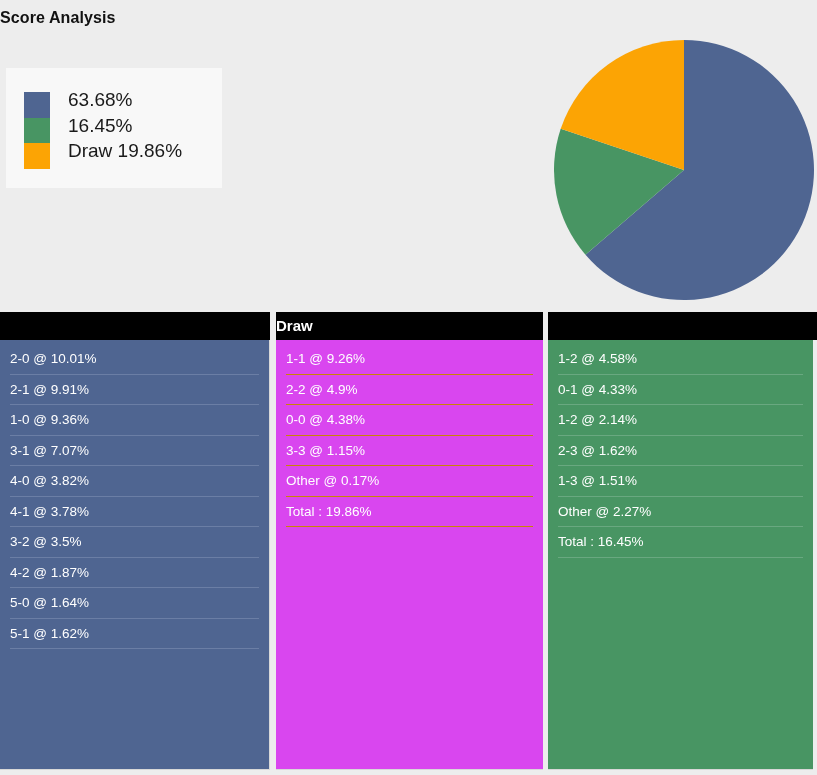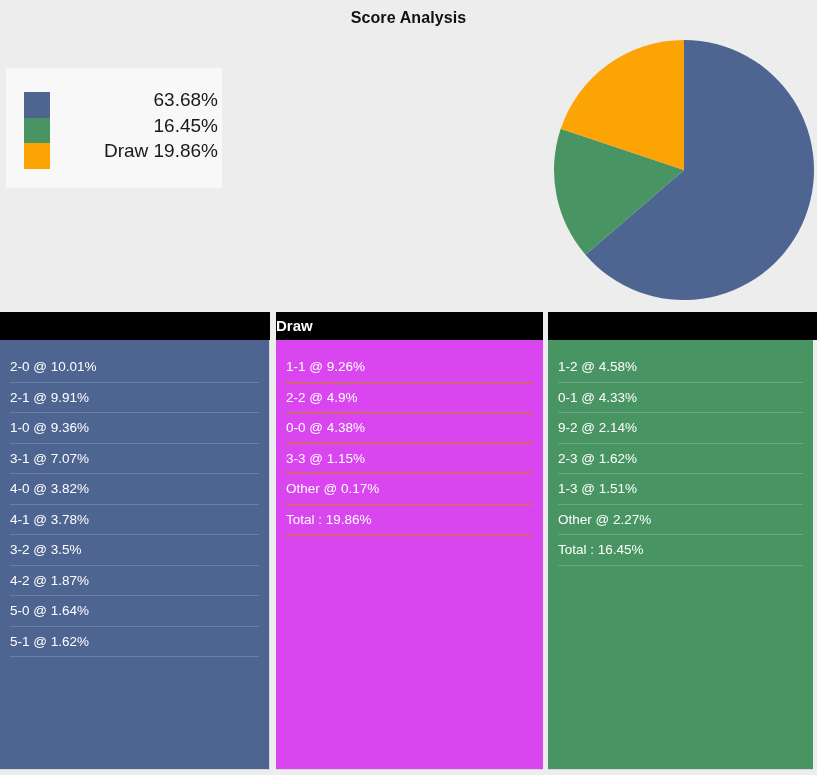--- a/index.html
+++ b/index.html
@@ -14,21 +14,21 @@
     overflow: hidden;
     position: relative;
   }
 
   
   #chart-title {
     position: absolute;
     top: 9px;
     left: 0;
     width: 817px;
-    text-align: center;
+    text-align: left;
     font-size: 16px;
     font-weight: bold;
     color: #111111;
     letter-spacing: 0.1px;
   }
 
   
   #chart-area {
     position: absolute;
     top: 0;
@@ -63,21 +63,20 @@
     left: 62px;
     top: 19px;
     width: 150px;
   }
   .legend-label {
     height: 25.6px;
     line-height: 25.6px;
     font-size: 19px;
     color: #1a1a1a;
     white-space: nowrap;
-    text-align: right;
   }
 
   
   #pie-wrap {
     position: absolute;
     left: 554px;
     top: 40px;
     width: 260px;
     height: 260px;
   }
@@ -107,21 +106,21 @@
     font-size: 15px;
     font-weight: bold;
     text-align: left;
     line-height: 28px;
     overflow: hidden;
     white-space: nowrap;
   }
   .col-body {
     height: 430px;
     box-sizing: border-box;
-    padding: 12px 10px;
+    padding: 4px 10px;
     border-bottom: 1px solid #d8d8d8;
     overflow: hidden;
   }
   .col-body.home  { background: #4f6591; border-right: 1px solid #d8d8d8; }
   .col-body.draw  { background: #d946ef; }
   .col-body.away  { background: #489563; width: 265px; }
 
   .score-row {
     height: 30.5px;
     line-height: 30.5px;
@@ -194,21 +193,21 @@
         <div class="score-row">Other @ 0.17%</div>
         <div class="score-row">Total : 19.86%</div>
       </div>
   </div>
 
   <div class="score-column col-away">
     <div class="col-header"></div>
     <div class="col-body away">
         <div class="score-row">1-2 @ 4.58%</div>
         <div class="score-row">0-1 @ 4.33%</div>
-        <div class="score-row">9-2 @ 2.14%</div>
+        <div class="score-row">1-2 @ 2.14%</div>
         <div class="score-row">2-3 @ 1.62%</div>
         <div class="score-row">1-3 @ 1.51%</div>
         <div class="score-row">Other @ 2.27%</div>
         <div class="score-row">Total : 16.45%</div>
       </div>
   </div>
 
 </div>
 
 </body></html>

